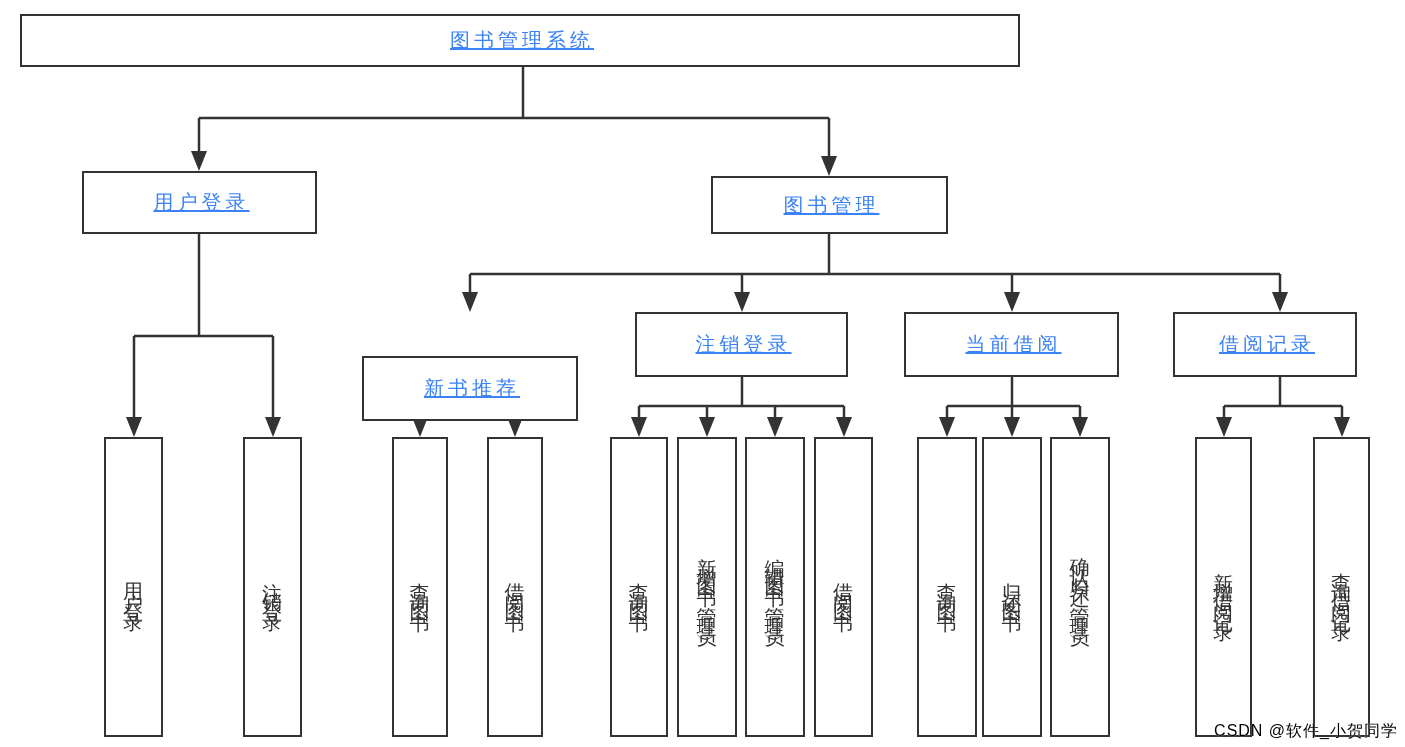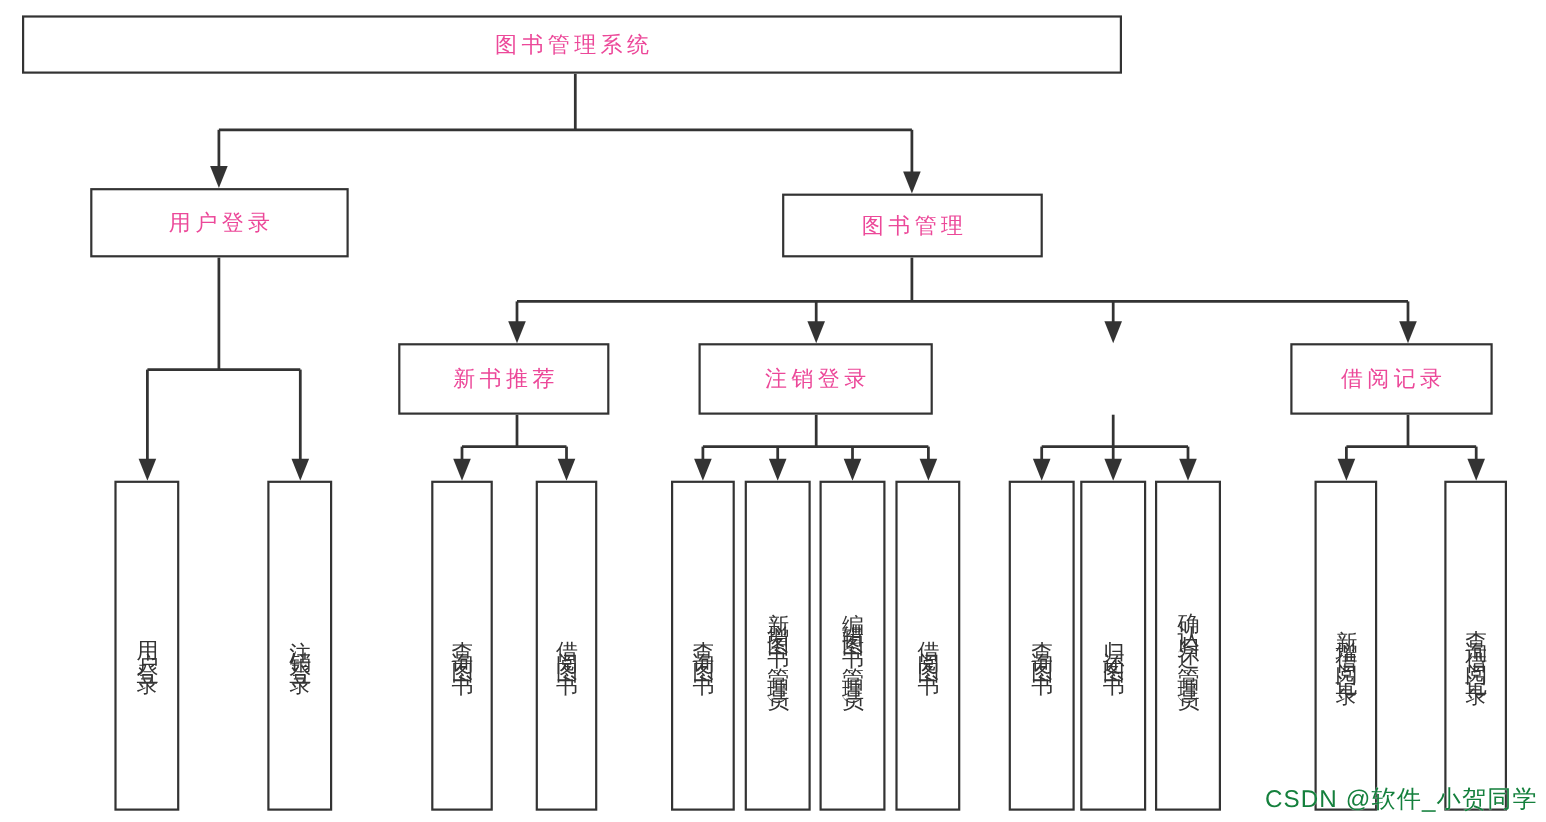--- a/index.html
+++ b/index.html
@@ -19,40 +19,41 @@
     display:flex;
     align-items:center;
     justify-content:center;
     color:#333333;
     z-index:2;
   }
   .hlabel{
     font-size:20px;
     letter-spacing:4px;
     text-indent:4px;
-    color:#ec4899;
+    color:#3b82f6;
     white-space:nowrap;
+    text-decoration:underline;
   }
   .vlabel{
     writing-mode:vertical-rl;
     text-orientation:mixed;
     font-size:20px;
     line-height:1;
     letter-spacing:10px;
     color:#333333;
     white-space:nowrap;
   }
   .leaf{top:437px;height:300px;}
   .l3{top:312px;height:65px;}
   #watermark{
     position:absolute;
     right:7px;bottom:5px;
-    font-size:22px;
+    font-size:16px;
     letter-spacing:1px;
-    color:#15803d;
+    color:#000000;
     z-index:3;
     text-shadow:0 0 1px #ffffff;
   }
 </style>
 </head>
 <body>
 
 <div id="stage">
 
   <svg id="connectors" viewBox="0 0 1405 747" xmlns="http://www.w3.org/2000/svg">
@@ -125,25 +126,28 @@
     <span class="hlabel">图书管理系统</span>
   </div>
 
   <div class="box" style="left:82px;top:171px;width:235px;height:63px;">
     <span class="hlabel">用户登录</span>
   </div>
   <div class="box" style="left:711px;top:176px;width:237px;height:58px;">
     <span class="hlabel">图书管理</span>
   </div>
 
-  <div class="box l3" style="left:362px;width:192px;">
+  <div class="box l3" style="left:362px;width:216px;margin-top:44px;">
     <span class="hlabel">新书推荐</span>
   </div>
   <div class="box l3" style="left:635px;width:213px;">
     <span class="hlabel">注销登录</span>
+  </div>
+  <div class="box l3" style="left:904px;width:215px;">
+    <span class="hlabel">当前借阅</span>
   </div>
   <div class="box l3" style="left:1173px;width:184px;">
     <span class="hlabel">借阅记录</span>
   </div>
 
   <div class="box leaf" style="left:104px;width:59px;">
     <span class="vlabel">用户登录</span>
   </div>
   <div class="box leaf" style="left:243px;width:59px;">
     <span class="vlabel">注销登录</span>

